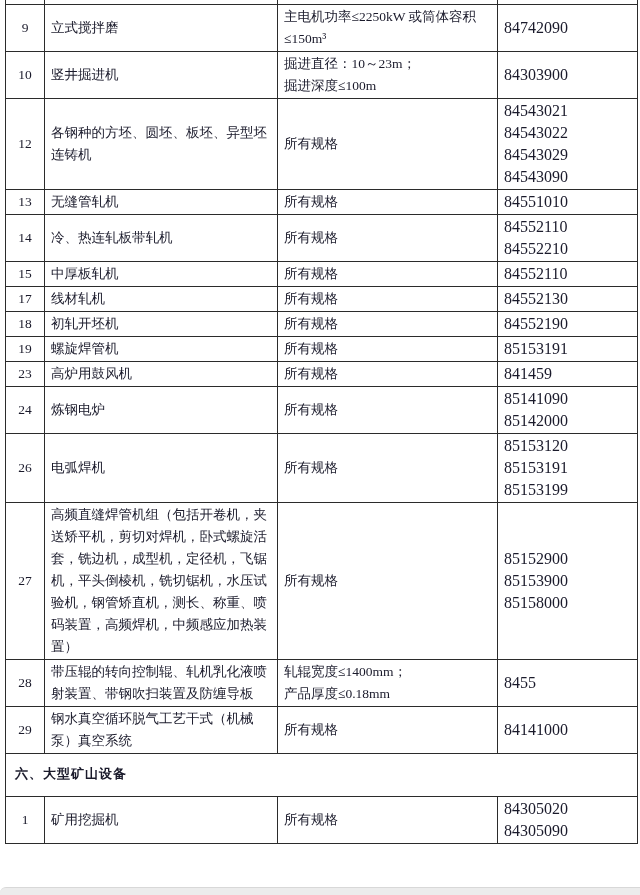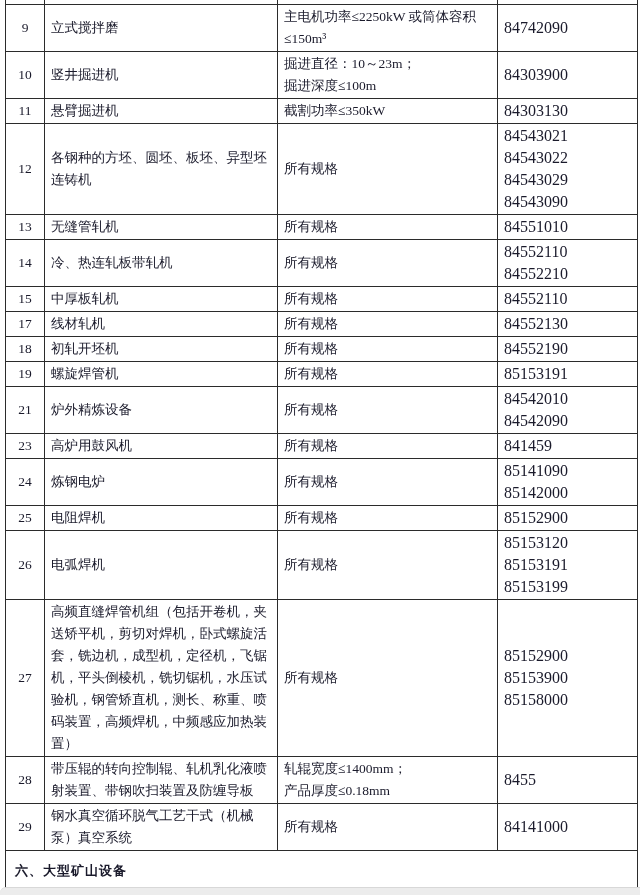--- a/index.html
+++ b/index.html
@@ -68,26 +68,20 @@
     <td class="cell-codes">84742090</td>
   </tr>
       <tr>
     <td class="cell-no">10</td>
     <td class="cell-name">竖井掘进机</td>
     <td class="cell-spec">掘进直径：10～23m；
 掘进深度≤100m</td>
     <td class="cell-codes">84303900</td>
   </tr>
       <tr>
-    <td class="cell-no">11</td>
-    <td class="cell-name">悬臂掘进机</td>
-    <td class="cell-spec">截割功率≤350kW</td>
-    <td class="cell-codes">84303130</td>
-  </tr>
-      <tr>
     <td class="cell-no">12</td>
     <td class="cell-name">各钢种的方坯、圆坯、板坯、异型坯连铸机</td>
     <td class="cell-spec">所有规格</td>
     <td class="cell-codes">84543021 84543022 84543029 84543090</td>
   </tr>
       <tr>
     <td class="cell-no">13</td>
     <td class="cell-name">无缝管轧机</td>
     <td class="cell-spec">所有规格</td>
     <td class="cell-codes">84551010</td>
@@ -116,42 +110,30 @@
     <td class="cell-spec">所有规格</td>
     <td class="cell-codes">84552190</td>
   </tr>
       <tr>
     <td class="cell-no">19</td>
     <td class="cell-name">螺旋焊管机</td>
     <td class="cell-spec">所有规格</td>
     <td class="cell-codes">85153191</td>
   </tr>
       <tr>
-    <td class="cell-no">21</td>
-    <td class="cell-name">炉外精炼设备</td>
-    <td class="cell-spec">所有规格</td>
-    <td class="cell-codes">84542010 84542090</td>
-  </tr>
-      <tr>
     <td class="cell-no">23</td>
     <td class="cell-name">高炉用鼓风机</td>
     <td class="cell-spec">所有规格</td>
     <td class="cell-codes">841459</td>
   </tr>
       <tr>
     <td class="cell-no">24</td>
     <td class="cell-name">炼钢电炉</td>
     <td class="cell-spec">所有规格</td>
     <td class="cell-codes">85141090 85142000</td>
-  </tr>
-      <tr>
-    <td class="cell-no">25</td>
-    <td class="cell-name">电阻焊机</td>
-    <td class="cell-spec">所有规格</td>
-    <td class="cell-codes">85152900</td>
   </tr>
       <tr>
     <td class="cell-no">26</td>
     <td class="cell-name">电弧焊机</td>
     <td class="cell-spec">所有规格</td>
     <td class="cell-codes">85153120 85153191 85153199</td>
   </tr>
       <tr>
     <td class="cell-no">27</td>
     <td class="cell-name">高频直缝焊管机组（包括开卷机，夹送矫平机，剪切对焊机，卧式螺旋活套，铣边机，成型机，定径机，飞锯机，平头倒棱机，铣切锯机，水压试验机，钢管矫直机，测长、称重、喷码装置，高频焊机，中频感应加热装置）</td>

